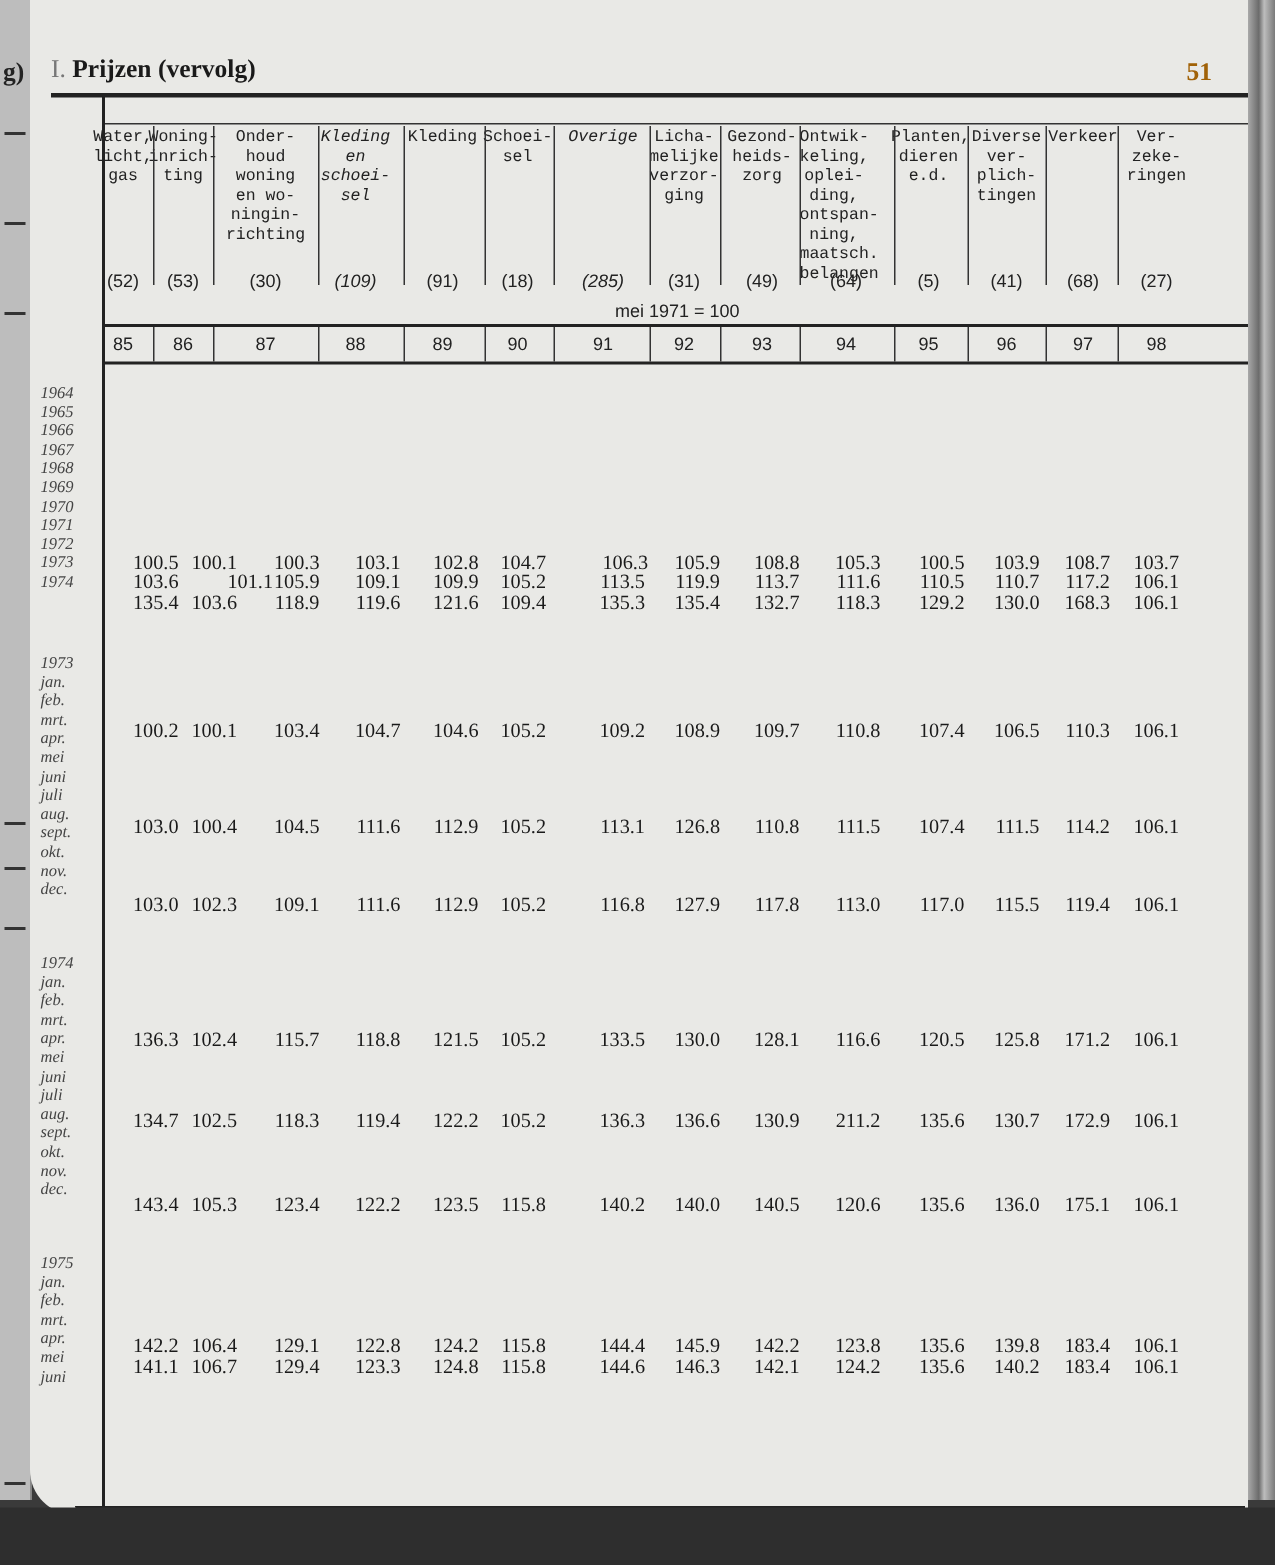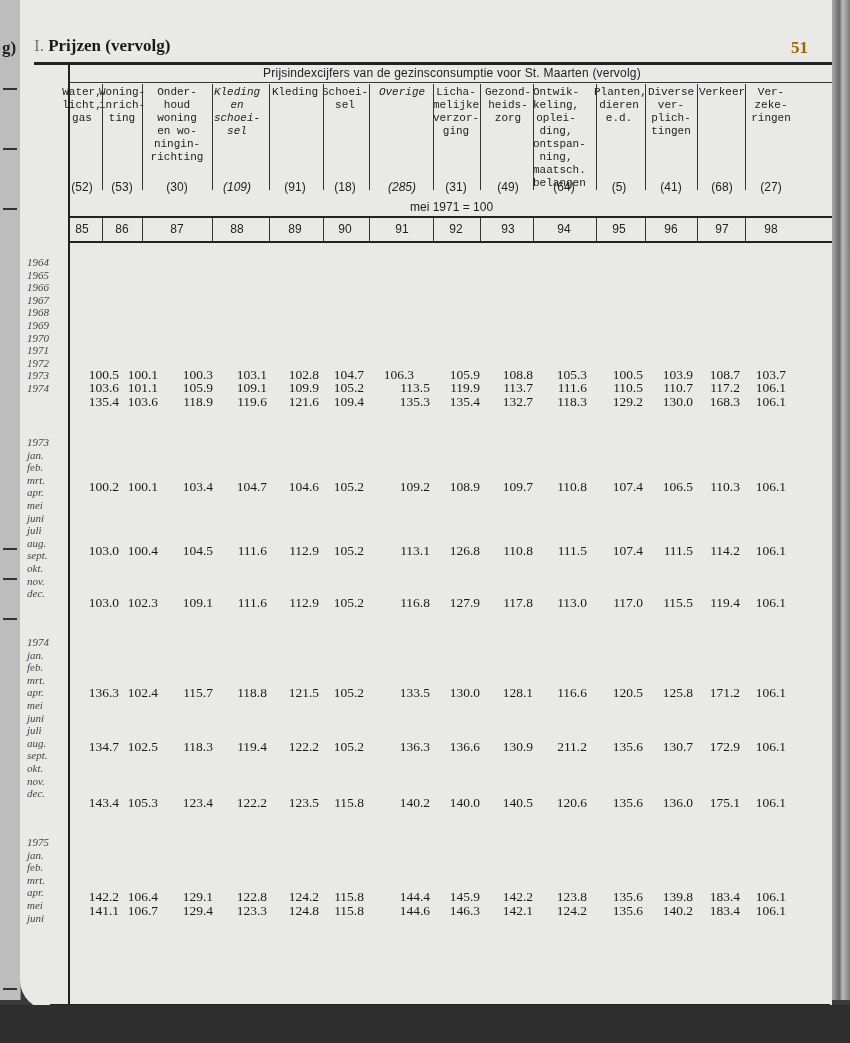--- a/index.html
+++ b/index.html
@@ -82,21 +82,20 @@
 
 <div class="page">
   <div class="header-title">
     <span style="color:#777;font-weight:normal;">I.</span>
     <span>Prijzen (vervolg)</span>
   </div>
   <div class="page-number">51</div>
   <div class="rule-thick"></div>
   <div class="table-left-border"></div>
 
-  <div class="supertitle">Prijsindexcijfers van de gezinsconsumptie voor St. Maarten (vervolg)</div>
   <div class="rule-thin" style="left:50px;top:82px;width:764px;"></div>
 
   <div id="header-cols">
       <div class="col-head" style="left: 39px; width: 46px;">Water, licht, gas</div>
       <div class="col-weight" style="left: 39px; width: 46px;">(52)</div>
       <div class="col-num" style="left: 39px; width: 46px;">85</div>
       <div class="col-head" style="left: 79px; width: 46px;">Woning- inrich- ting</div>
       <div class="col-weight" style="left: 79px; width: 46px;">(53)</div>
       <div class="col-num" style="left: 79px; width: 46px;">86</div>
       <div class="col-head" style="left: 129px; width: 56px;">Onder- houd woning en wo- ningin- richting</div>
@@ -213,30 +212,30 @@
       <div class="row-label" style="top: 899px; left: 7px;">mei</div>
       <div class="row-label" style="top: 911.6px; left: 7px;">juni</div>
     </div>
   <div id="values">
       <div class="val" style="top: 367px; left: 55px;">100.5</div>
       <div class="val" style="top: 367px; left: 94px;">100.1</div>
       <div class="val" style="top: 367px; left: 149px;">100.3</div>
       <div class="val" style="top: 367px; left: 203px;">103.1</div>
       <div class="val" style="top: 367px; left: 255px;">102.8</div>
       <div class="val" style="top: 367px; left: 300px;">104.7</div>
-      <div class="val" style="top: 367px; left: 350px;">106.3</div>
+      <div class="val" style="top: 367px; left: 368px;">106.3</div>
       <div class="val" style="top: 367px; left: 416px;">105.9</div>
       <div class="val" style="top: 367px; left: 469px;">108.8</div>
       <div class="val" style="top: 367px; left: 523px;">105.3</div>
       <div class="val" style="top: 367px; left: 579px;">100.5</div>
       <div class="val" style="top: 367px; left: 629px;">103.9</div>
       <div class="val" style="top: 367px; left: 676px;">108.7</div>
       <div class="val" style="top: 367px; left: 722px;">103.7</div>
       <div class="val" style="top: 380px; left: 55px;">103.6</div>
-      <div class="val" style="top: 380px; left: 94px;">101.1</div>
+      <div class="val" style="top: 380px; left: 94px; padding-left: 24px;">101.1</div>
       <div class="val" style="top: 380px; left: 149px;">105.9</div>
       <div class="val" style="top: 380px; left: 203px;">109.1</div>
       <div class="val" style="top: 380px; left: 255px;">109.9</div>
       <div class="val" style="top: 380px; left: 300px;">105.2</div>
       <div class="val" style="top: 380px; left: 366px;">113.5</div>
       <div class="val" style="top: 380px; left: 416px;">119.9</div>
       <div class="val" style="top: 380px; left: 469px;">113.7</div>
       <div class="val" style="top: 380px; left: 523px;">111.6</div>
       <div class="val" style="top: 380px; left: 579px;">110.5</div>
       <div class="val" style="top: 380px; left: 629px;">110.7</div>

